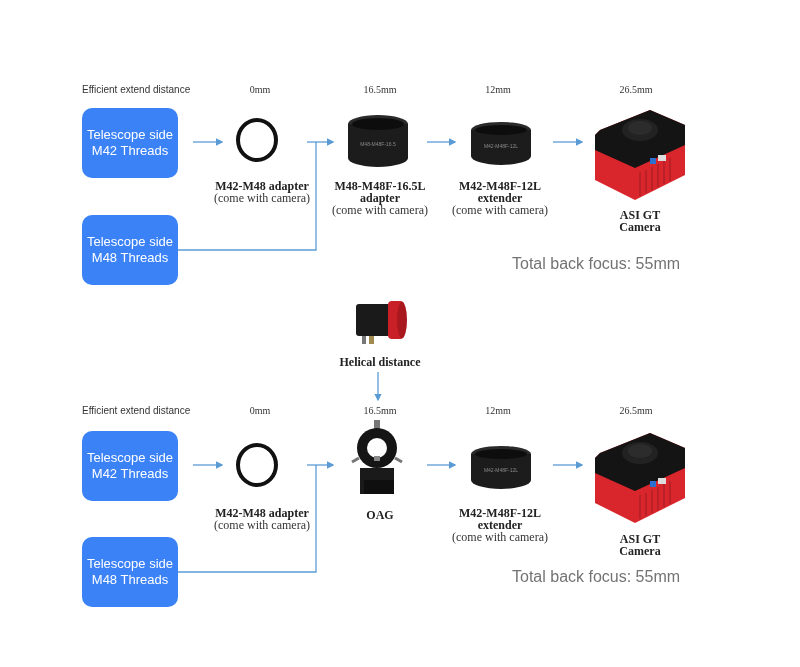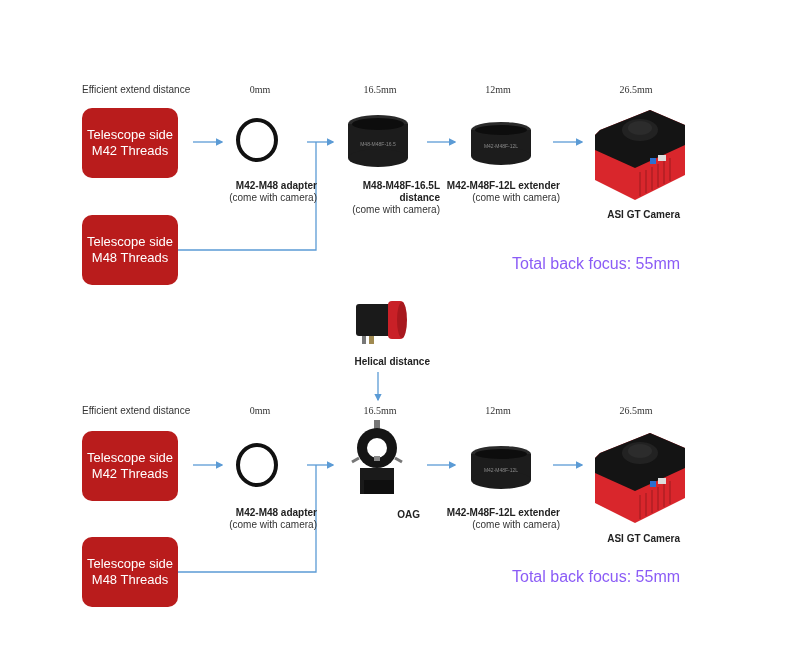--- a/index.html
+++ b/index.html
@@ -1,24 +1,24 @@
 <!DOCTYPE html>
 <html><head>
 <meta charset="utf-8">
 <style>
   html,body{margin:0;padding:0;background:#fff;}
   body{width:800px;height:667px;position:relative;overflow:hidden;font-family:"Liberation Sans","DejaVu Sans",sans-serif;color:#222;}
   .abs{position:absolute;}
   .sect-label{font-size:10px;color:#333;}
   .mm{font-size:10px;color:#333;text-align:center;width:80px;font-family:Liberation Serif, serif;}
-  .blue-box{background:#b91c1c;border-radius:10px;width:96px;height:70px;color:#fff;font-size:13px;line-height:16px;display:flex;align-items:center;justify-content:center;text-align:center;}
-  .cap{font-size:10px;text-align:right;line-height:12px;}
+  .blue-box{background:#3b82f6;border-radius:10px;width:96px;height:70px;color:#fff;font-size:13px;line-height:16px;display:flex;align-items:center;justify-content:center;text-align:center;}
+  .cap{font-size:12px;text-align:center;line-height:12px;font-family:Liberation Serif, serif;}
   .cap b{font-weight:bold;color:#222;}
   .cap span{color:#333;}
-  .total{font-size:16px;color:#8b5cf6;}
+  .total{font-size:16px;color:#737373;}
   svg.lines{position:absolute;left:0;top:0;}
 </style>
 </head>
 <body>
 
 <svg class="lines" width="800" height="667">
   <defs>
     <marker id="ah" markerWidth="6" markerHeight="6" refX="5" refY="3" orient="auto">
       <path d="M0,0 L6,3 L0,6 z" fill="#5b9bd5"></path>
     </marker>
@@ -65,21 +65,21 @@
 </div>
 
 <svg class="abs" style="left:345px;top:112px;" width="66" height="58">
   <ellipse cx="33" cy="12" rx="30" ry="9" fill="#2a2a2a"></ellipse>
   <rect x="3" y="12" width="60" height="34" fill="#1c1c1c"></rect>
   <ellipse cx="33" cy="46" rx="30" ry="9" fill="#1c1c1c"></ellipse>
   <ellipse cx="33" cy="12" rx="26" ry="6" fill="#0d0d0d"></ellipse>
   <text x="33" y="34" font-size="5" fill="#888" text-anchor="middle" font-family="Liberation Sans, sans-serif">M48-M48F-16.5</text>
 </svg>
 <div class="abs cap" style="left:320px;top:180px;width:120px;">
-  <b>M48-M48F-16.5L distance</b><br><span>(come with camera)</span>
+  <b>M48-M48F-16.5L adapter</b><br><span>(come with camera)</span>
 </div>
 
 <svg class="abs" style="left:468px;top:120px;" width="66" height="48">
   <ellipse cx="33" cy="10" rx="30" ry="8" fill="#2a2a2a"></ellipse>
   <rect x="3" y="10" width="60" height="26" fill="#1c1c1c"></rect>
   <ellipse cx="33" cy="36" rx="30" ry="9" fill="#1c1c1c"></ellipse>
   <ellipse cx="33" cy="10" rx="26" ry="5" fill="#0d0d0d"></ellipse>
   <text x="33" y="28" font-size="5" fill="#888" text-anchor="middle" font-family="Liberation Sans, sans-serif">M42-M48F-12L</text>
 </svg>
 <div class="abs cap" style="left:440px;top:180px;width:120px;">

